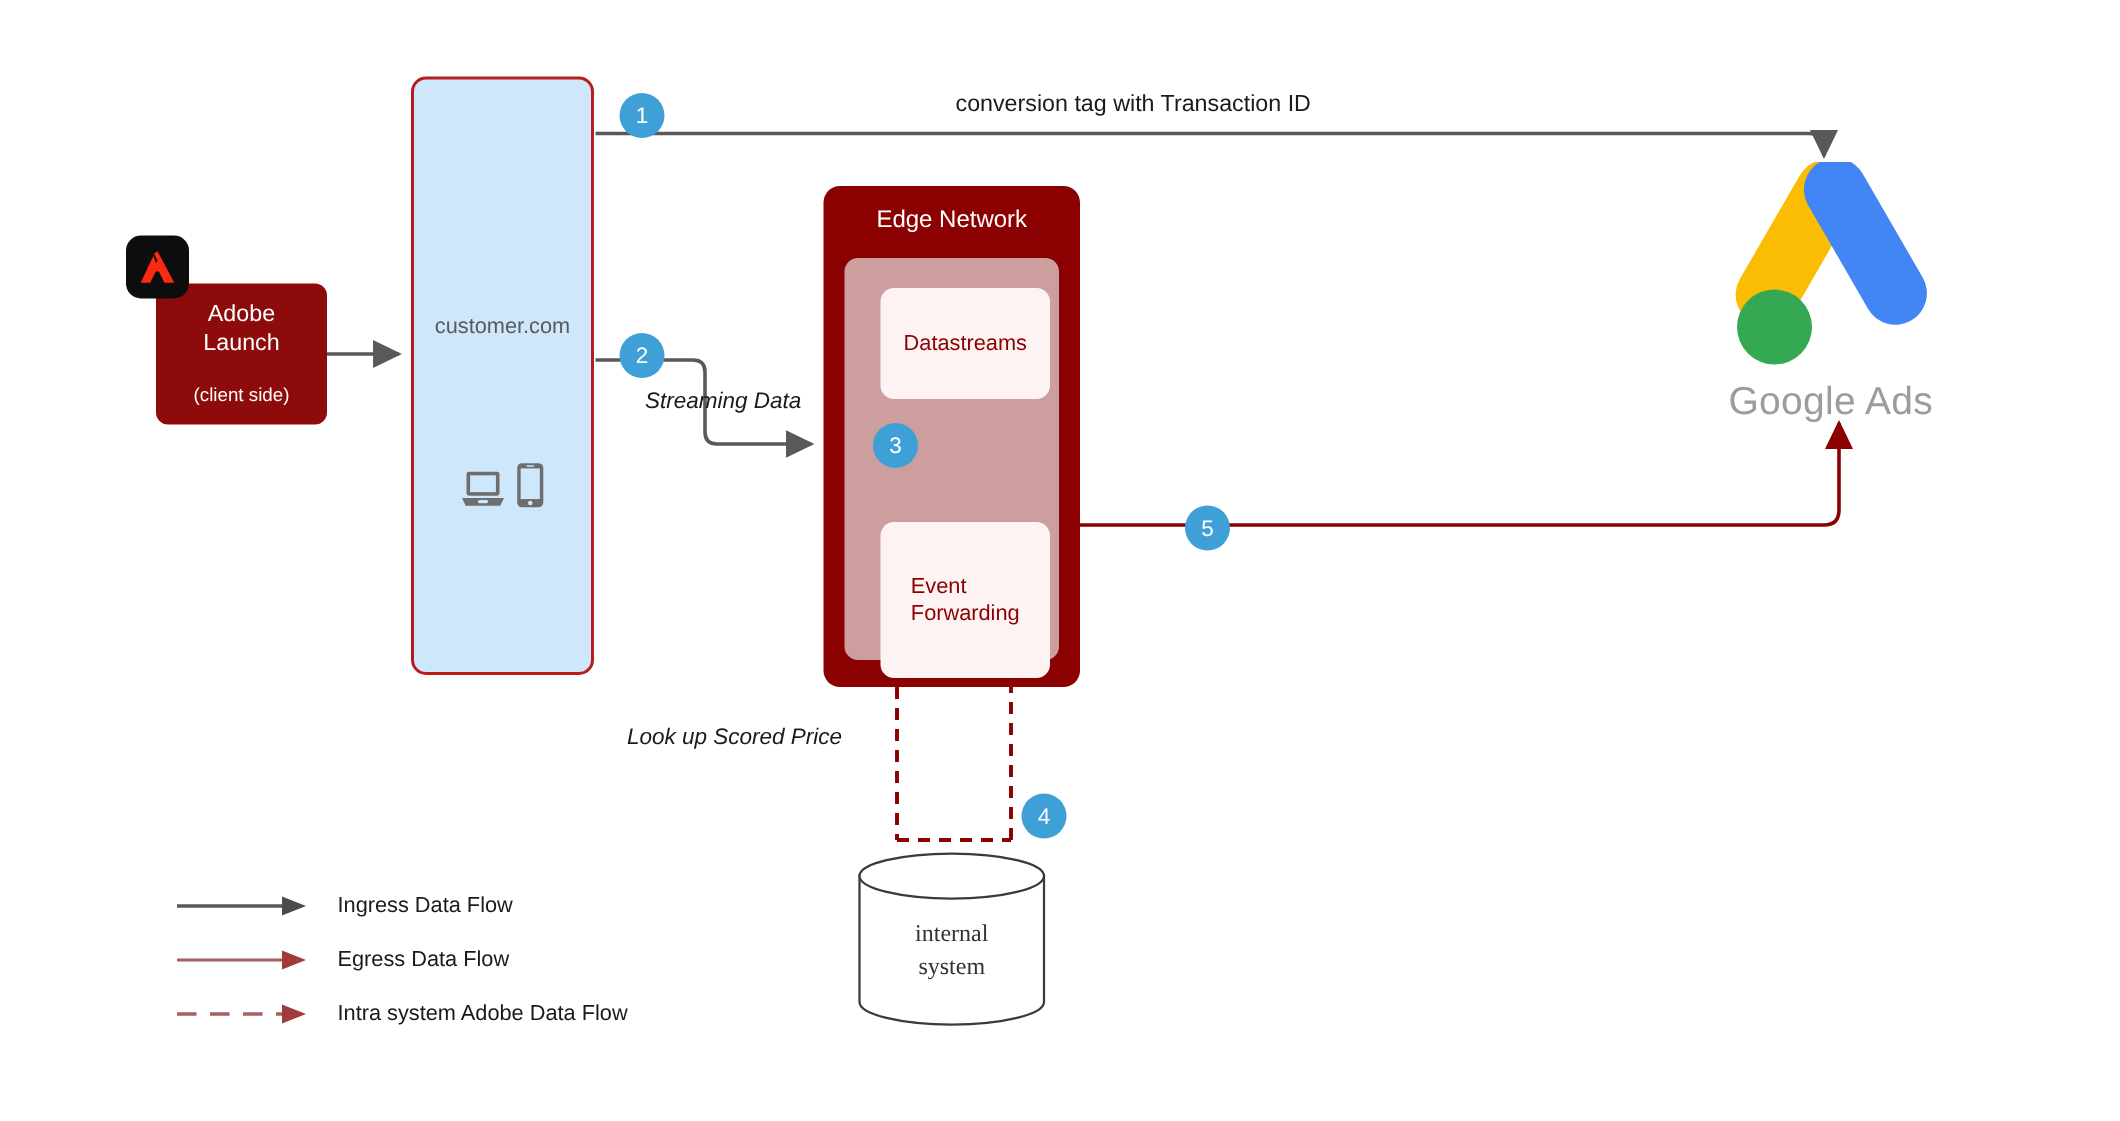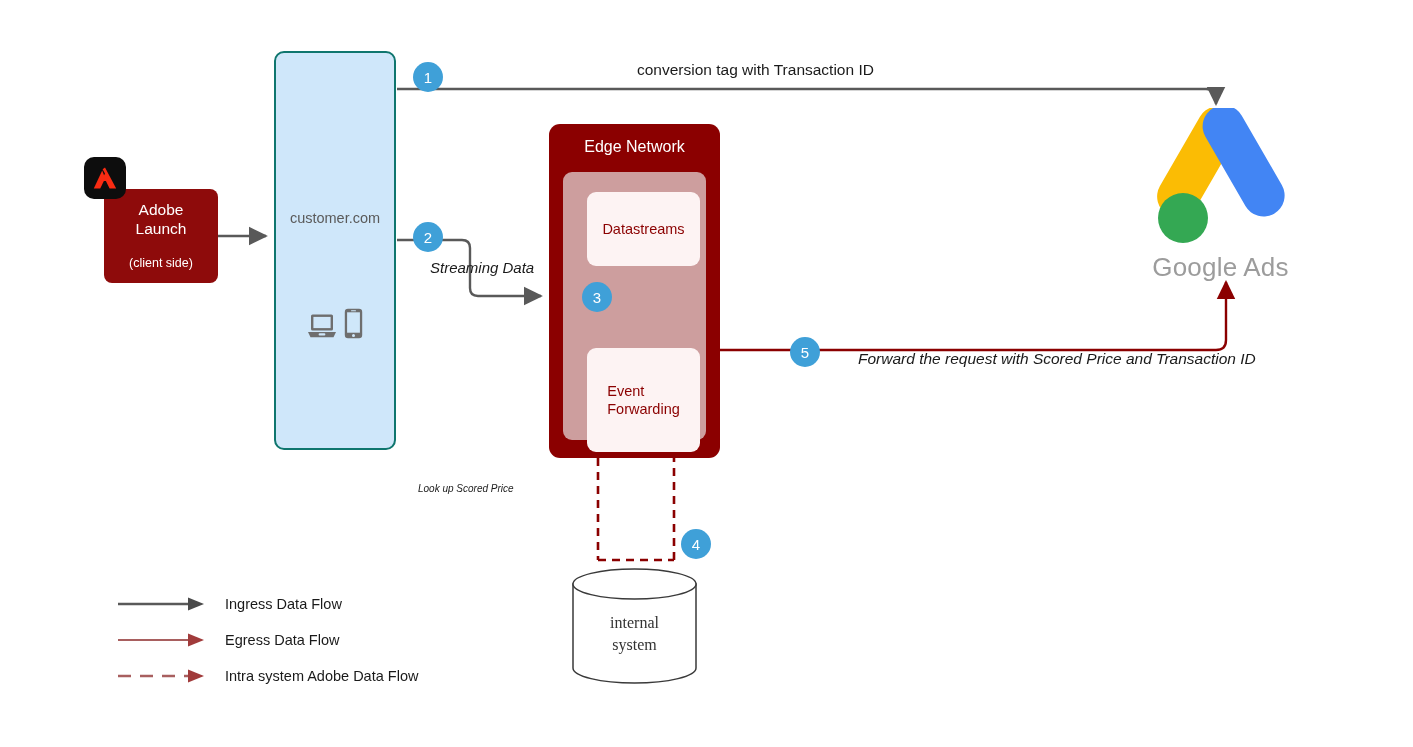--- a/index.html
+++ b/index.html
@@ -32,21 +32,21 @@
     box-sizing: border-box;
   }
 
   
   #customer-panel {
     left: 274px;
     top: 51px;
     width: 122px;
     height: 399px;
     background: #cfe7fa;
-    border: 2px solid #0f766e;
+    border: 2px solid #b91c1c;
     border-radius: 10px;
   }
   #customer-label {
     position: absolute;
     top: 157px;
     left: 0;
     width: 100%;
     text-align: center;
     color: #5a5a5a;
     font-size: 14.5px;
@@ -202,21 +202,21 @@
     left: 637px; top: 61px;
     font-size: 15.5px;
   }
   #label-step-2 {
     left: 430px; top: 259px;
     font-size: 15px;
     font-style: italic;
   }
   #label-step-4 {
     left: 418px; top: 483px;
-    font-size: 10px;
+    font-size: 15px;
     font-style: italic;
   }
   #label-step-5 {
     left: 858px; top: 350px;
     font-size: 15.5px;
     font-style: italic;
   }
 
   
   #legend {
@@ -347,21 +347,20 @@
 
   <div class="step-badge" id="step-badge-1">1</div>
   <div class="step-badge" id="step-badge-2">2</div>
   <div class="step-badge" id="step-badge-3">3</div>
   <div class="step-badge" id="step-badge-4">4</div>
   <div class="step-badge" id="step-badge-5">5</div>
 
   <div class="flow-label" id="label-step-1">conversion tag with Transaction ID</div>
   <div class="flow-label" id="label-step-2">Streaming Data</div>
   <div class="flow-label" id="label-step-4">Look up Scored Price</div>
-  <div class="flow-label" id="label-step-5">Forward the request with Scored Price and Transaction ID</div>
 
   <div id="legend">
 
     <div class="legend-row">
       <div class="legend-swatch">
         <svg width="88" height="20" viewBox="0 0 88 20">
           <path d="M0,10 L72,10" stroke="#595959" stroke-width="2.4" fill="none"></path>
           <path d="M70,3.6 L86,10 L70,16.4 z" fill="#4a4a4a"></path>
         </svg>
       </div>

